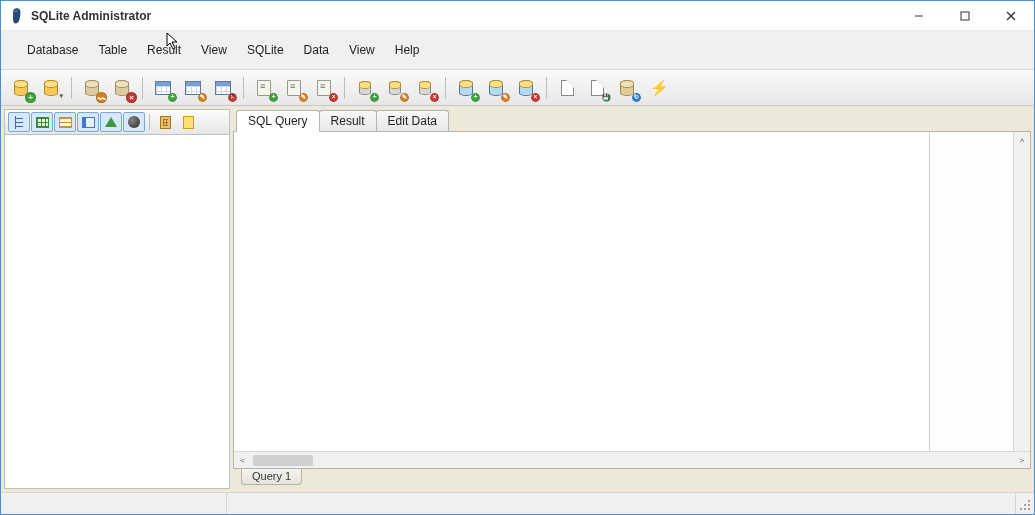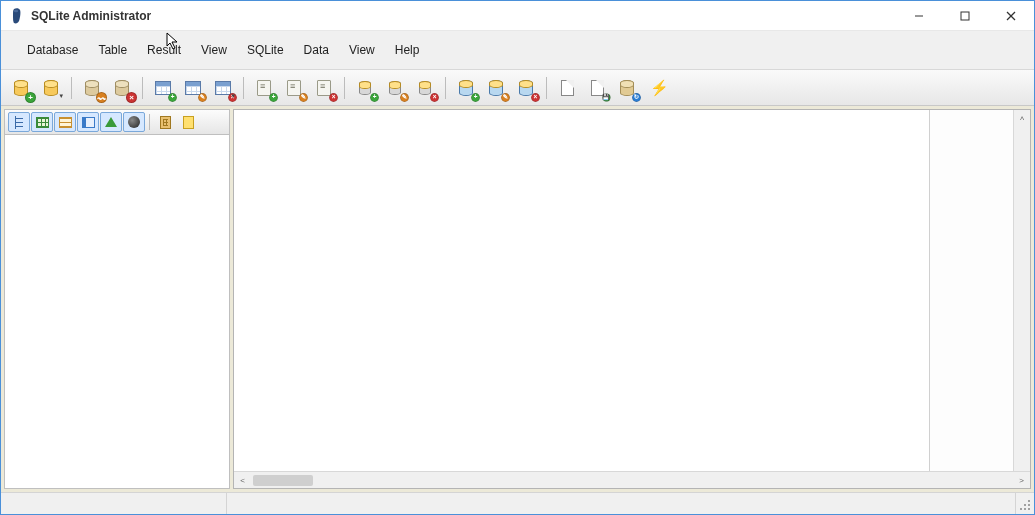--- a/index.html
+++ b/index.html
@@ -528,36 +528,44 @@
           <div class="ico-bld"></div>
         </div>
       <div class="sbtn">
           <div class="ico-note"></div>
         </div>
     </div>
     <div class="tree-area"></div>
   </div>
 
   <div class="right-panel">
+    <div class="tabstrip">
+      <div class="tab active">SQL Query</div>
+      <div class="tab">Result</div>
+      <div class="tab">Edit Data</div>
+    </div>
     <div class="editor-wrap">
       <div class="editor-inner">
         <textarea class="editor-text" spellcheck="false" style=""></textarea>
         <div class="gutter-right">
           <div class="vscroll">
             <div class="arrow">˄</div>
             <div class="track"></div>
           </div>
         </div>
       </div>
       <div class="hscroll">
         <div class="arrow">˂</div>
         <div class="thumb"></div>
         <div class="track"></div>
         <div class="arrow">˃</div>
       </div>
+    </div>
+    <div class="bottom-tabstrip">
+      <div class="btab">Query 1</div>
     </div>
   </div>
 </div>
 
 <div class="statusbar">
   <div class="cell" style="width:226px;"></div>
   <div class="cell" style="flex:1;"></div>
   <div class="grip">
     <svg width="12" height="12">
         <g fill="#a0a0a0">

